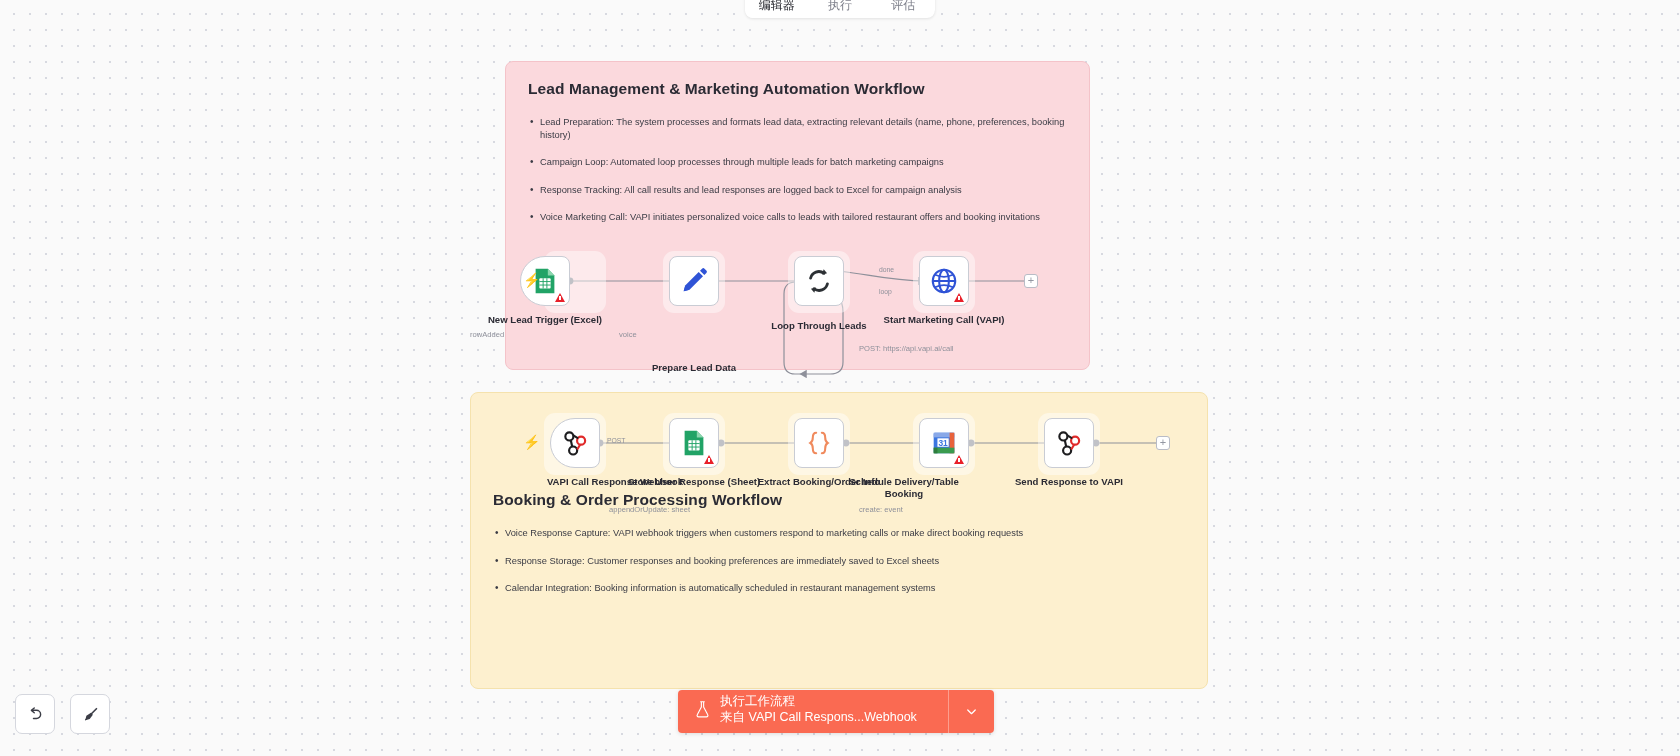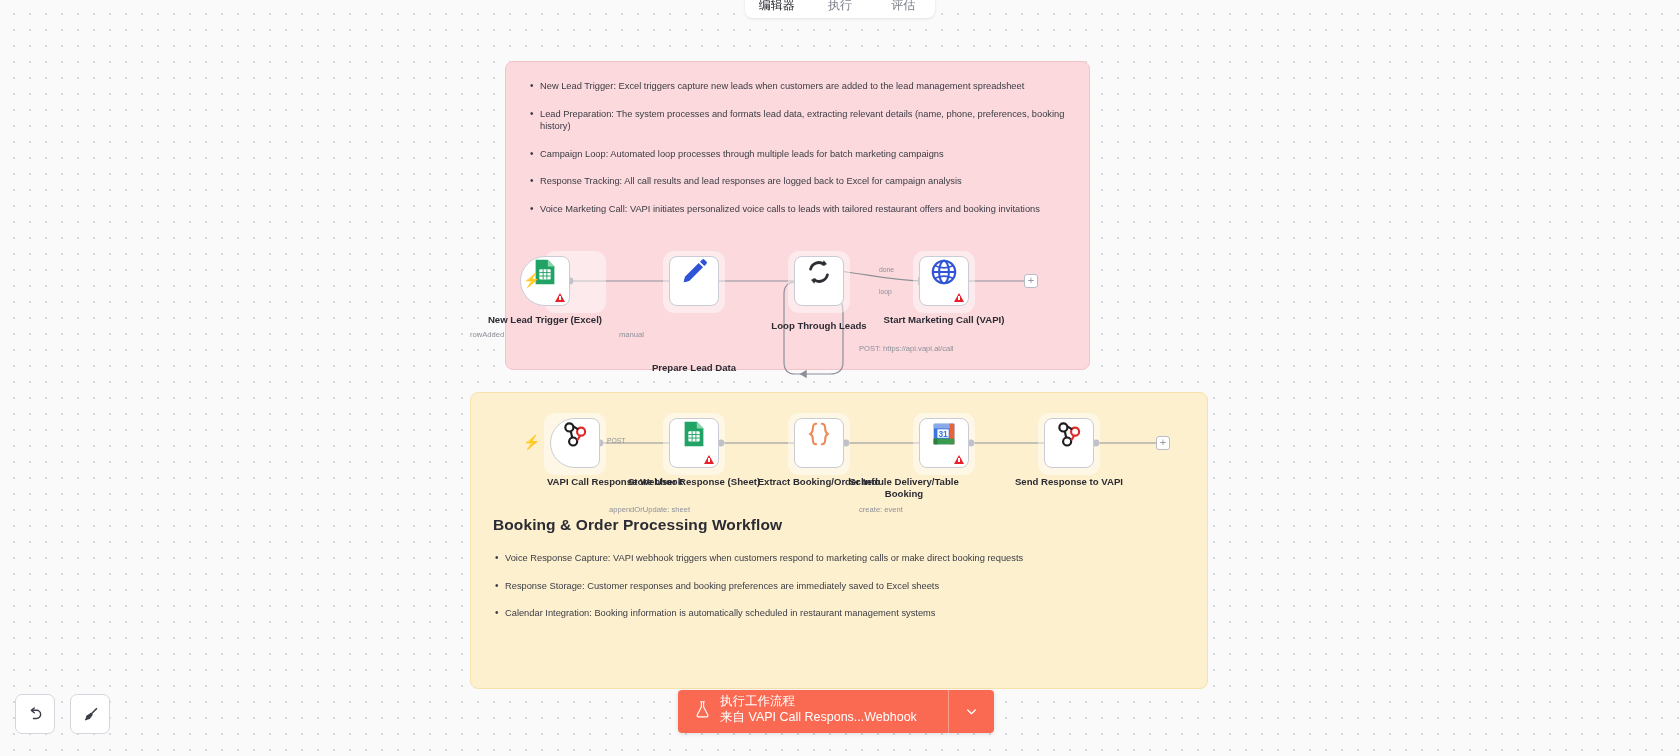--- a/index.html
+++ b/index.html
@@ -90,31 +90,31 @@
     padding-left: 12px;
     margin-bottom: 15px;
   }
   .sticky li::before {
     content: "•";
     position: absolute;
     left: 2px; top: -1px;
     font-size: 10px;
     color: #3a3b44;
   }
-  .sticky-yellow .note-body { margin-top: 105px; }
+  .sticky-yellow .note-body { margin-top: 80px; }
   .sticky-yellow li { margin-bottom: 15px; }
 
   
   .node {
     position: absolute;
     width: 50px; height: 50px;
     background: #ffffff;
     border: 1.2px solid #c9ccd4;
     border-radius: 8px;
-    display: flex; align-items: flex-start; justify-content: center;
+    display: flex; align-items: center; justify-content: center;
     z-index: 10;
     cursor: pointer;
   }
   .node.trigger {
     border-top-left-radius: 25px;
     border-bottom-left-radius: 25px;
   }
   .node-halo {
     position: absolute;
     border-radius: 11px;
@@ -245,22 +245,22 @@
 <div id="canvas">
 
   <div class="tabbar-bg"></div>
   <div class="tabbar">
     <div class="tab active">编辑器</div>
     <div class="tab">执行</div>
     <div class="tab">评估</div>
   </div>
 
   <div class="sticky sticky-pink">
+    <h2>Lead Management &amp; Marketing Automation Workflow</h2>
     <ul>
-      <li>New Lead Trigger: Excel triggers capture new leads when customers are added to the lead management spreadsheet</li>
       <li>Lead Preparation: The system processes and formats lead data, extracting relevant details (name, phone, preferences, booking history)</li>
       <li>Campaign Loop: Automated loop processes through multiple leads for batch marketing campaigns</li>
       <li>Response Tracking: All call results and lead responses are logged back to Excel for campaign analysis</li>
       <li>Voice Marketing Call: VAPI initiates personalized voice calls to leads with tailored restaurant offers and booking invitations</li>
     </ul>
   </div>
 
   <div class="sticky sticky-yellow">
     <div class="note-body">
       <h2>Booking &amp; Order Processing Workflow</h2>
@@ -333,21 +333,21 @@
 
   <div class="node-halo" style="left:663px; top:251px; width:62px; height:62px;"></div>
   <div class="node" style="left:669px; top:256px;">
     <svg class="ic" viewBox="0 0 32 32">
       <path d="M5 27l1.6-6.2L21 6.4l4.6 4.6L11.2 25.4z" fill="#2f53d6"></path>
       <path d="M22.4 5l2.2-2.2a1.8 1.8 0 012.6 0l2 2a1.8 1.8 0 010 2.6L27 9.6z" fill="#2f53d6"></path>
       <path d="M5 27l1.6-6.2 4.6 4.6z" fill="#2f53d6"></path>
     </svg>
   </div>
   <div class="node-label" style="left:619px; top:314px; width:150px;margin-top:48px;">Prepare Lead Data</div>
-  <div class="node-sub" style="left:619px; top:330px; width:150px;">manual</div>
+  <div class="node-sub" style="left:619px; top:330px; width:150px;">voice</div>
 
   <div class="node-halo" style="left:788px; top:251px; width:62px; height:62px;"></div>
   <div class="node" style="left:794px; top:256px;">
     <svg class="ic" viewBox="0 0 32 32">
       <path d="M7 13a9 9 0 0114.3-5.2" stroke="#2c3034" stroke-width="3" fill="none" stroke-linecap="round"></path>
       <path d="M25 19a9 9 0 01-14.3 5.2" stroke="#2c3034" stroke-width="3" fill="none" stroke-linecap="round"></path>
       <path d="M21 3.5l3.6 4.2-5.3 1.3z" fill="#2c3034"></path>
       <path d="M11 28.5l-3.6-4.2 5.3-1.3z" fill="#2c3034"></path>
     </svg>
   </div>

